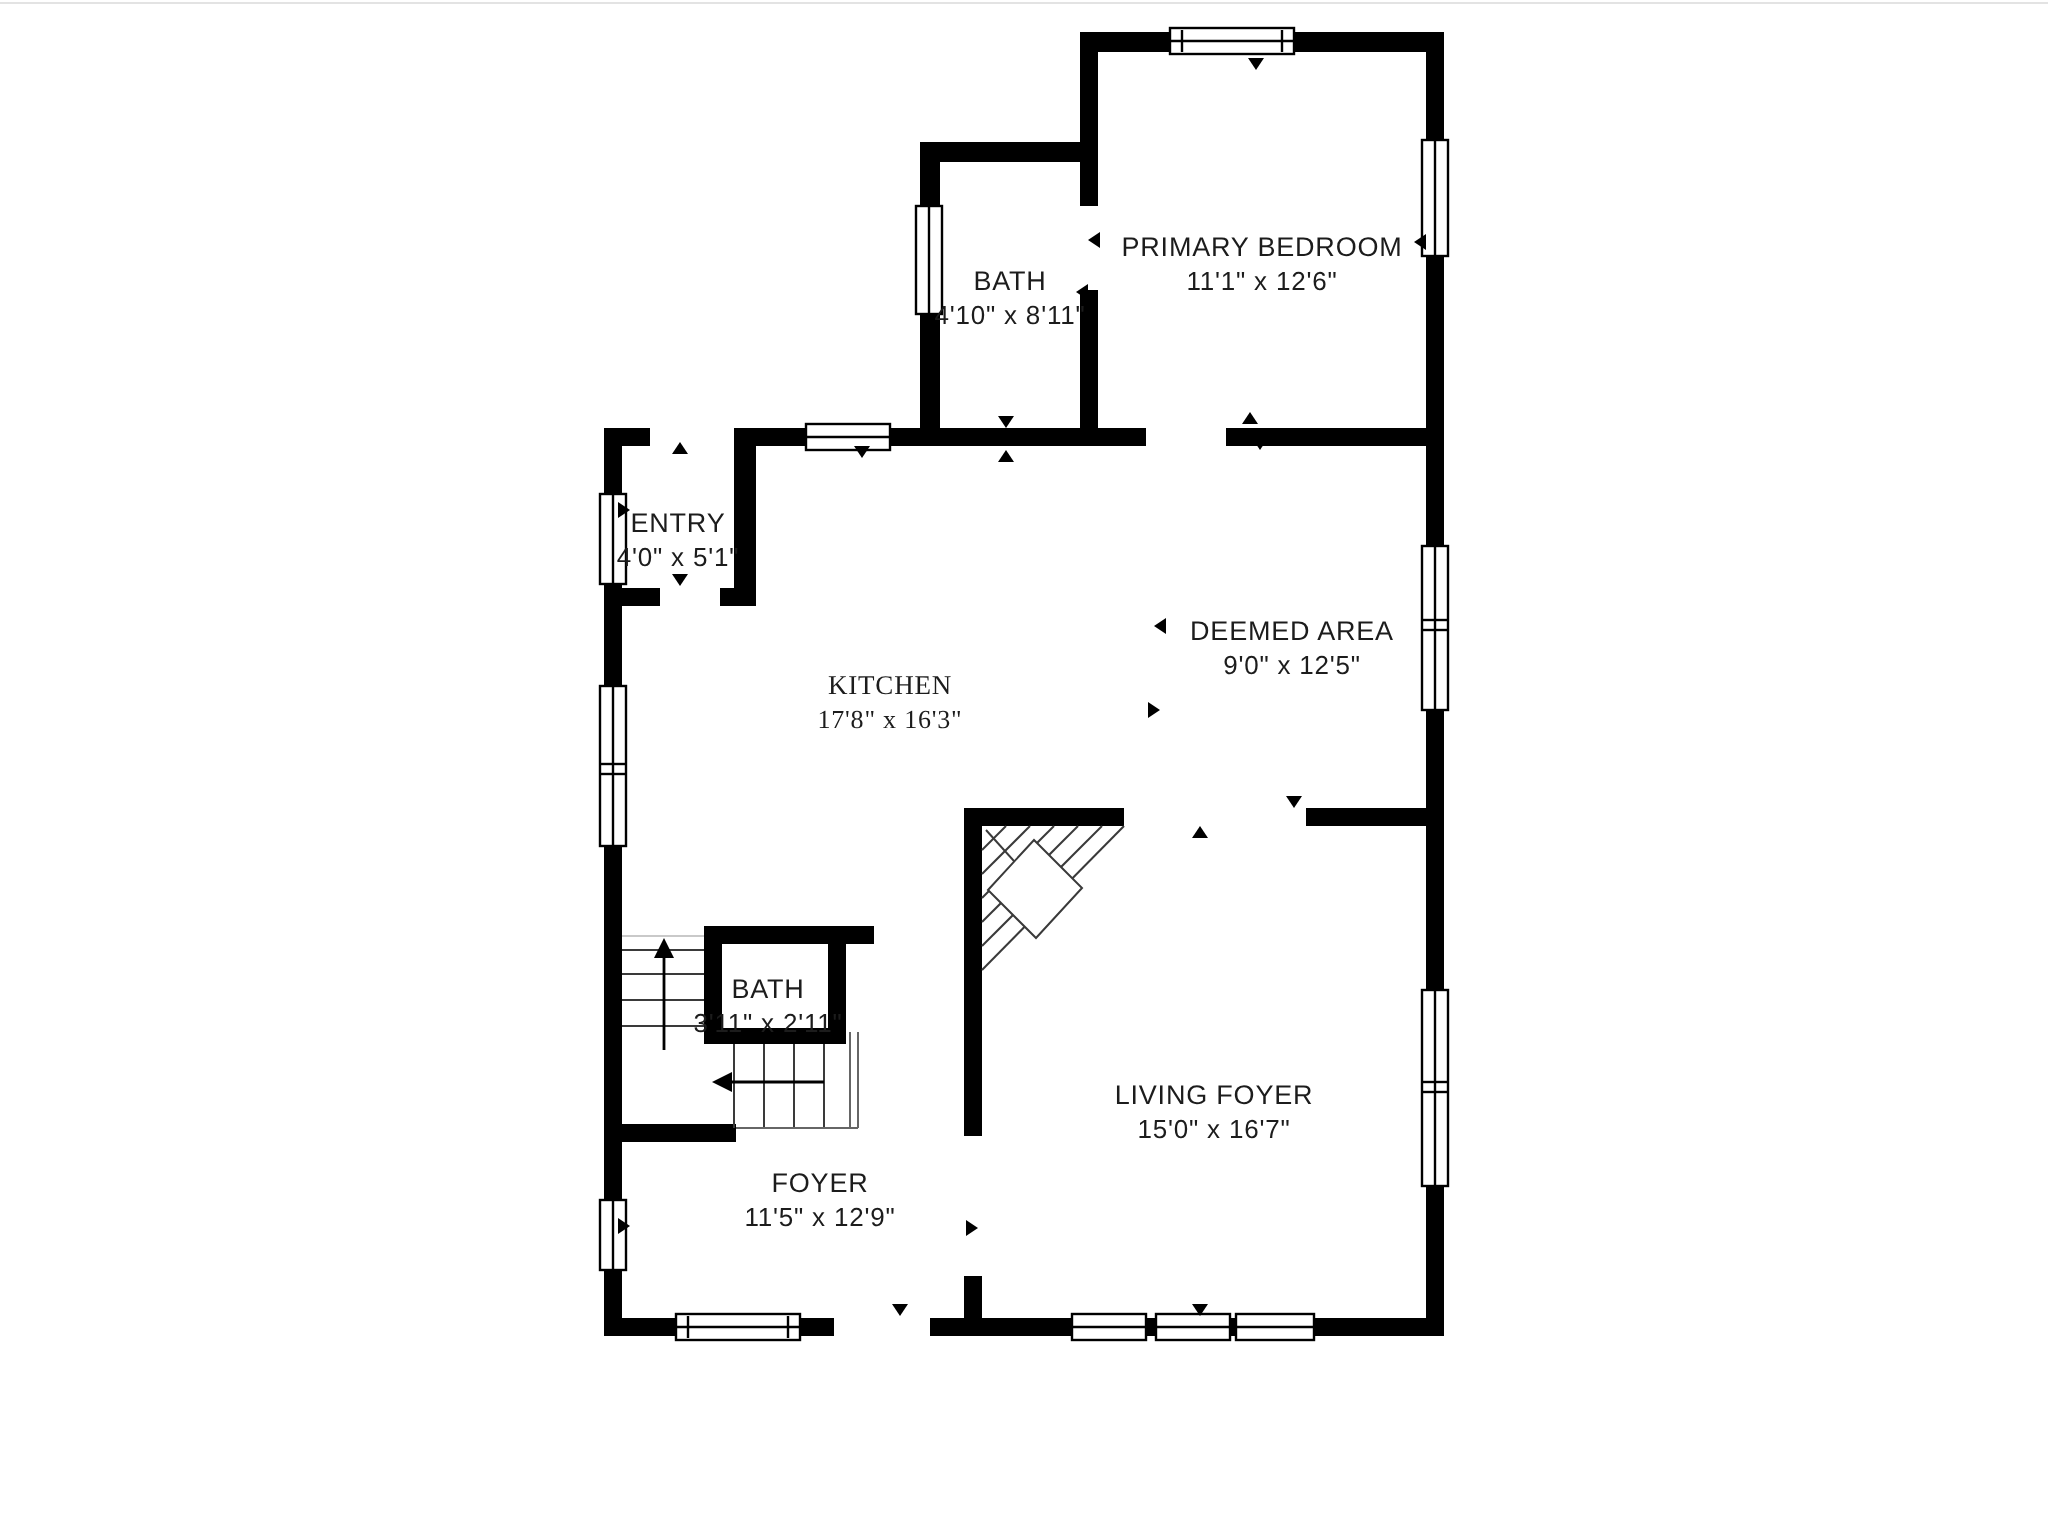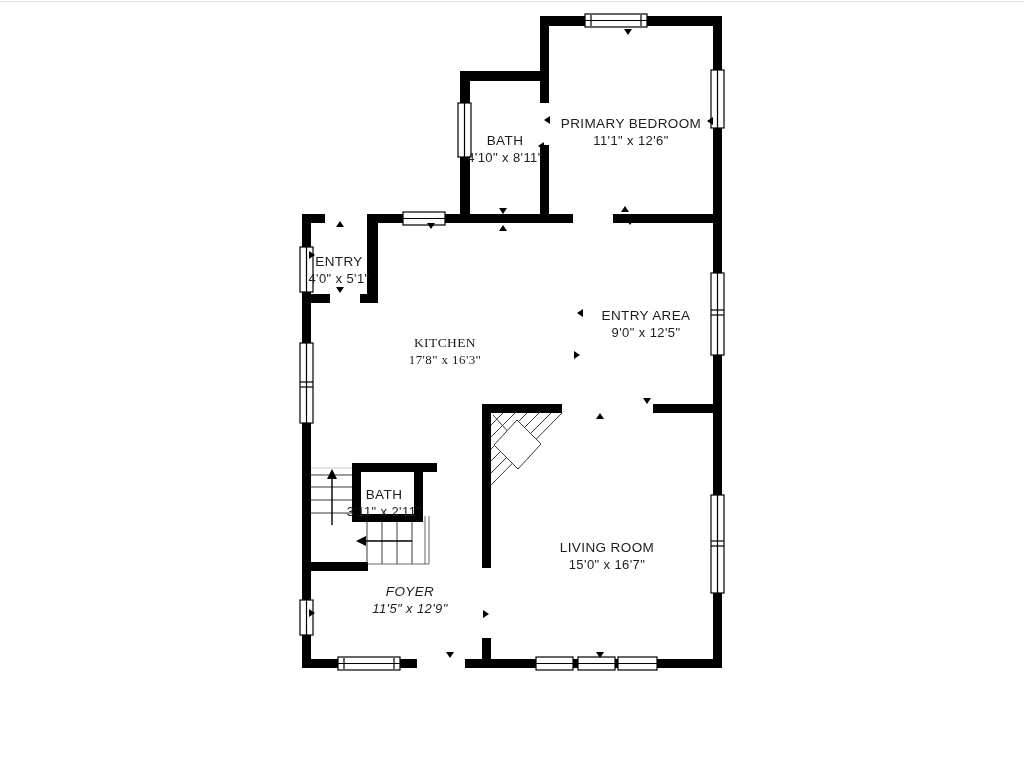--- a/index.html
+++ b/index.html
@@ -184,29 +184,29 @@
   </div>
   <div class="room-label" style="left:339px;top:270px;">
     <div class="name">ENTRY</div>
     <div class="dims">4'0" x 5'1"</div>
   </div>
   <div class="room-label" style="left:445px;top:351px;font-family:Liberation Serif, serif;">
     <div class="name">KITCHEN</div>
     <div class="dims">17'8" x 16'3"</div>
   </div>
   <div class="room-label" style="left:646px;top:324px;">
-    <div class="name">ENTRY AREA</div>
+    <div class="name">DEEMED AREA</div>
     <div class="dims">9'0" x 12'5"</div>
   </div>
   <div class="room-label" style="left:384px;top:503px;">
     <div class="name">BATH</div>
     <div class="dims">3'11" x 2'11"</div>
   </div>
   <div class="room-label" style="left:607px;top:556px;">
-    <div class="name">LIVING ROOM</div>
+    <div class="name">LIVING FOYER</div>
     <div class="dims">15'0" x 16'7"</div>
   </div>
-  <div class="room-label" style="left:410px;top:600px;font-style:italic;">
+  <div class="room-label" style="left:410px;top:600px;">
     <div class="name">FOYER</div>
     <div class="dims">11'5" x 12'9"</div>
   </div>
 
 </div>
 
 </body></html>

